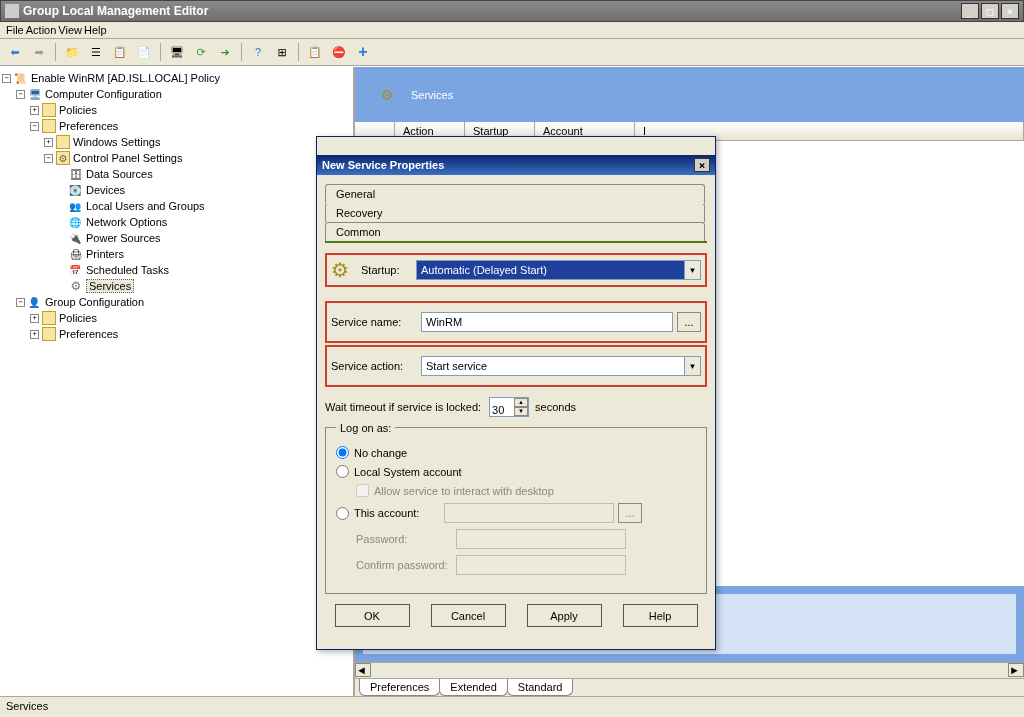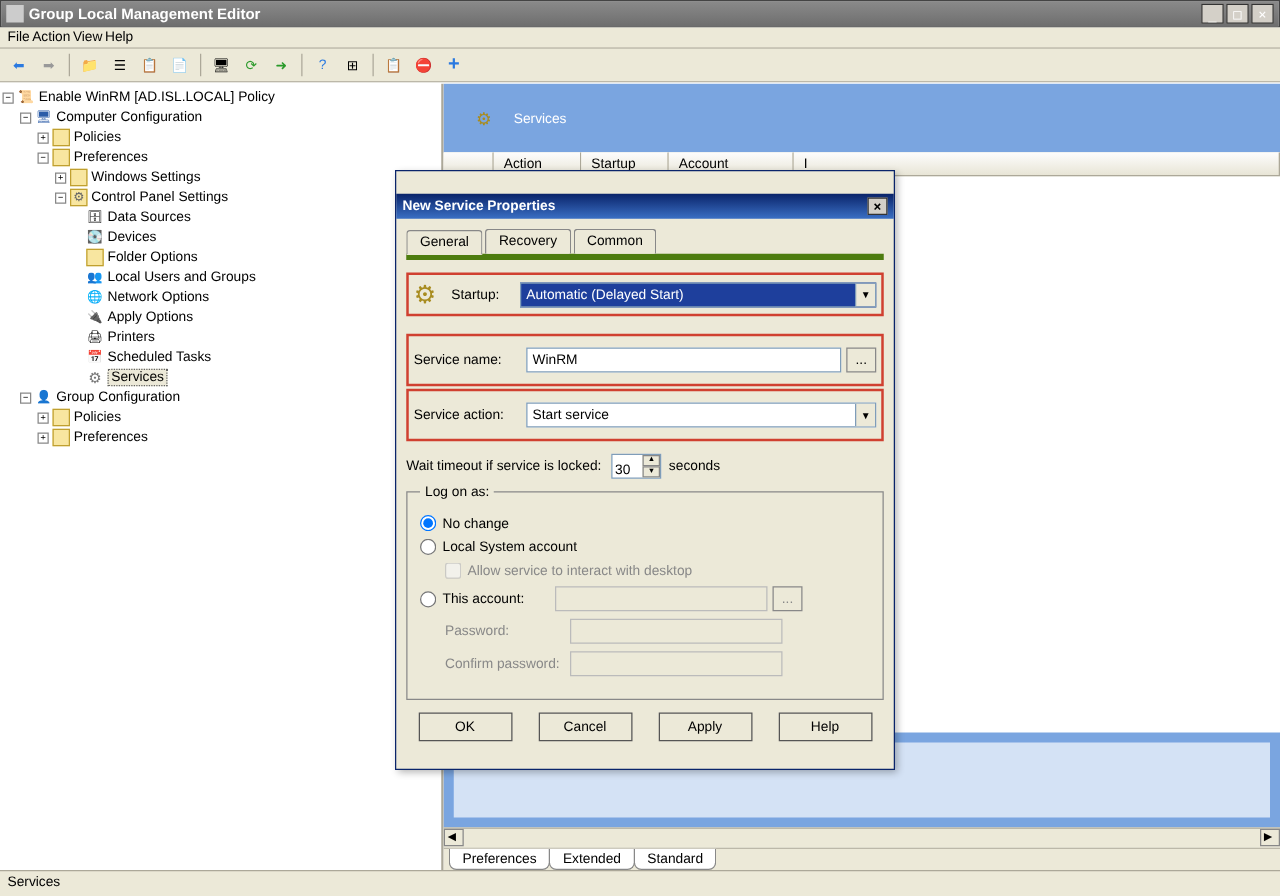--- a/index.html
+++ b/index.html
@@ -48,21 +48,21 @@
 .tabsrow { display: flex; padding-left: 4px; background: #ece9d8; border-top: 1px solid #aca899; }
 .tabb { background: #fff; border: 1px solid #888; border-top: none; border-radius: 0 0 6px 6px; padding: 2px 10px; margin-right: -1px; cursor: pointer; }
 .statusbar { height: 22px; border-top: 1px solid #aca899; background: #ece9d8; padding: 3px 6px; font-size: 11px; }
 
 
 .dialog { position: absolute; left: 316px; top: 136px; width: 400px; background: #ece9d8; border: 1px solid #0a246a; box-shadow: 2px 2px 6px rgba(0,0,0,.3); }
 .dlg-title { background: linear-gradient(#0a246a,#3a6fc4); color: #fff; padding: 3px 5px; display: flex; align-items: center; font-weight: bold; margin-top: 18px; }
 .dlg-title-text { flex: 1; }
 .dlg-close { width: 16px; height: 14px; background: #d4d0c8; border: 1px solid #333; color: #000; font-family: monospace; display: flex; align-items: center; justify-content: center; cursor: pointer; }
 .dlg-body { padding: 8px; }
-.dlg-tabs { display: flex; border-bottom: 5px solid #4d7c0f; margin-bottom: 10px; }
+.dlg-tabs { display: flex; border-bottom: 2px solid #4d7c0f; margin-bottom: 10px; flex-direction: column; }
 .dlg-tab { padding: 3px 10px; border: 1px solid #888; border-bottom: none; background: #ece9d8; margin-right: 2px; cursor: pointer; border-radius: 3px 3px 0 0; }
 .dlg-tab.active { background: #ece9d8; position: relative; top: 1px; border-bottom: 1px solid #ece9d8; }
 .formrow { display: flex; align-items: center; margin: 6px 0; }
 .formrow label { width: 90px; }
 .hlbox { border: 2px solid #d04030; padding: 3px 4px; }
 .dropdown { flex: 1; background: #1e3f9c; color: #fff; border: 1px solid #7f9db9; height: 20px; display: flex; align-items: center; padding: 0 4px; position: relative; }
 .dropdown.white { background: #fff; color: #000; }
 .dd-arrow { position: absolute; right: 0; top: 0; width: 16px; height: 100%; background: #ece9d8; border-left: 1px solid #7f9db9; display: flex; align-items: center; justify-content: center; font-size: 8px; color: #000; }
 .txtinput { flex: 1; background: #fff; border: 1px solid #7f9db9; height: 20px; padding: 0 4px; }
 .browsebtn { width: 24px; height: 20px; border: 1px solid #888; background: #ece9d8; margin-left: 4px; display: flex; align-items: center; justify-content: center; cursor: pointer; }
@@ -157,37 +157,32 @@
         <span class="ticon">🗄</span>
         <span class="tlabel">Data Sources</span>
       </div>
     <div class="tree-row ind4">
         <span class="noexp"></span>
         <span class="ticon">💽</span>
         <span class="tlabel">Devices</span>
       </div>
     <div class="tree-row ind4">
         <span class="noexp"></span>
-        <span class="ticon folder"></span>
-        <span class="tlabel">Folder Options</span>
-      </div>
-    <div class="tree-row ind4">
-        <span class="noexp"></span>
         <span class="ticon">👥</span>
         <span class="tlabel">Local Users and Groups</span>
       </div>
     <div class="tree-row ind4">
         <span class="noexp"></span>
         <span class="ticon">🌐</span>
         <span class="tlabel">Network Options</span>
       </div>
     <div class="tree-row ind4">
         <span class="noexp"></span>
         <span class="ticon">🔌</span>
-        <span class="tlabel">Apply Options</span>
+        <span class="tlabel">Power Sources</span>
       </div>
     <div class="tree-row ind4">
         <span class="noexp"></span>
         <span class="ticon">🖨</span>
         <span class="tlabel">Printers</span>
       </div>
     <div class="tree-row ind4">
         <span class="noexp"></span>
         <span class="ticon">📅</span>
         <span class="tlabel">Scheduled Tasks</span>

